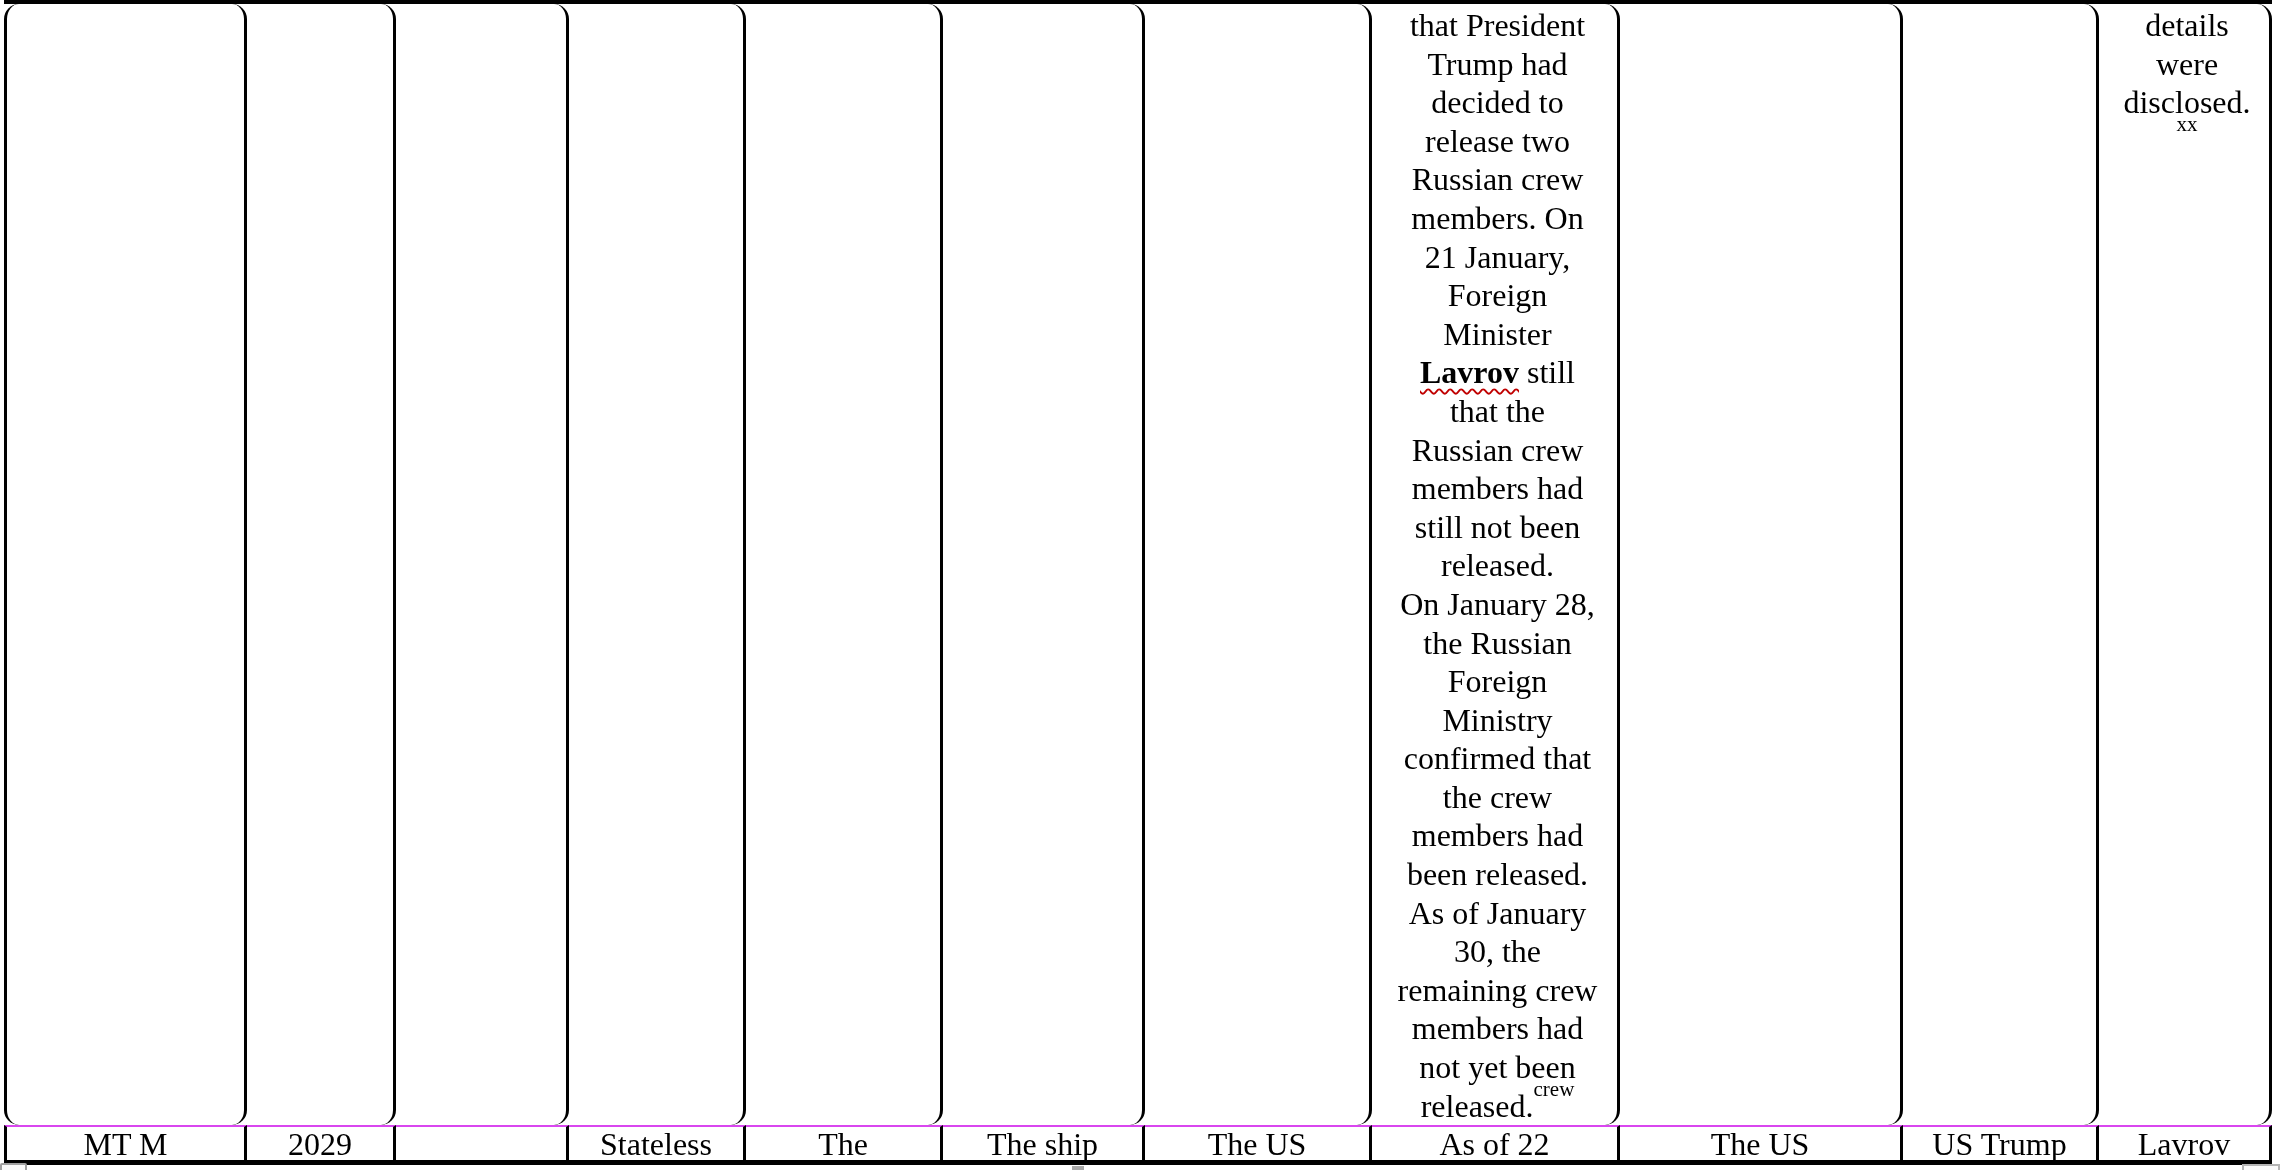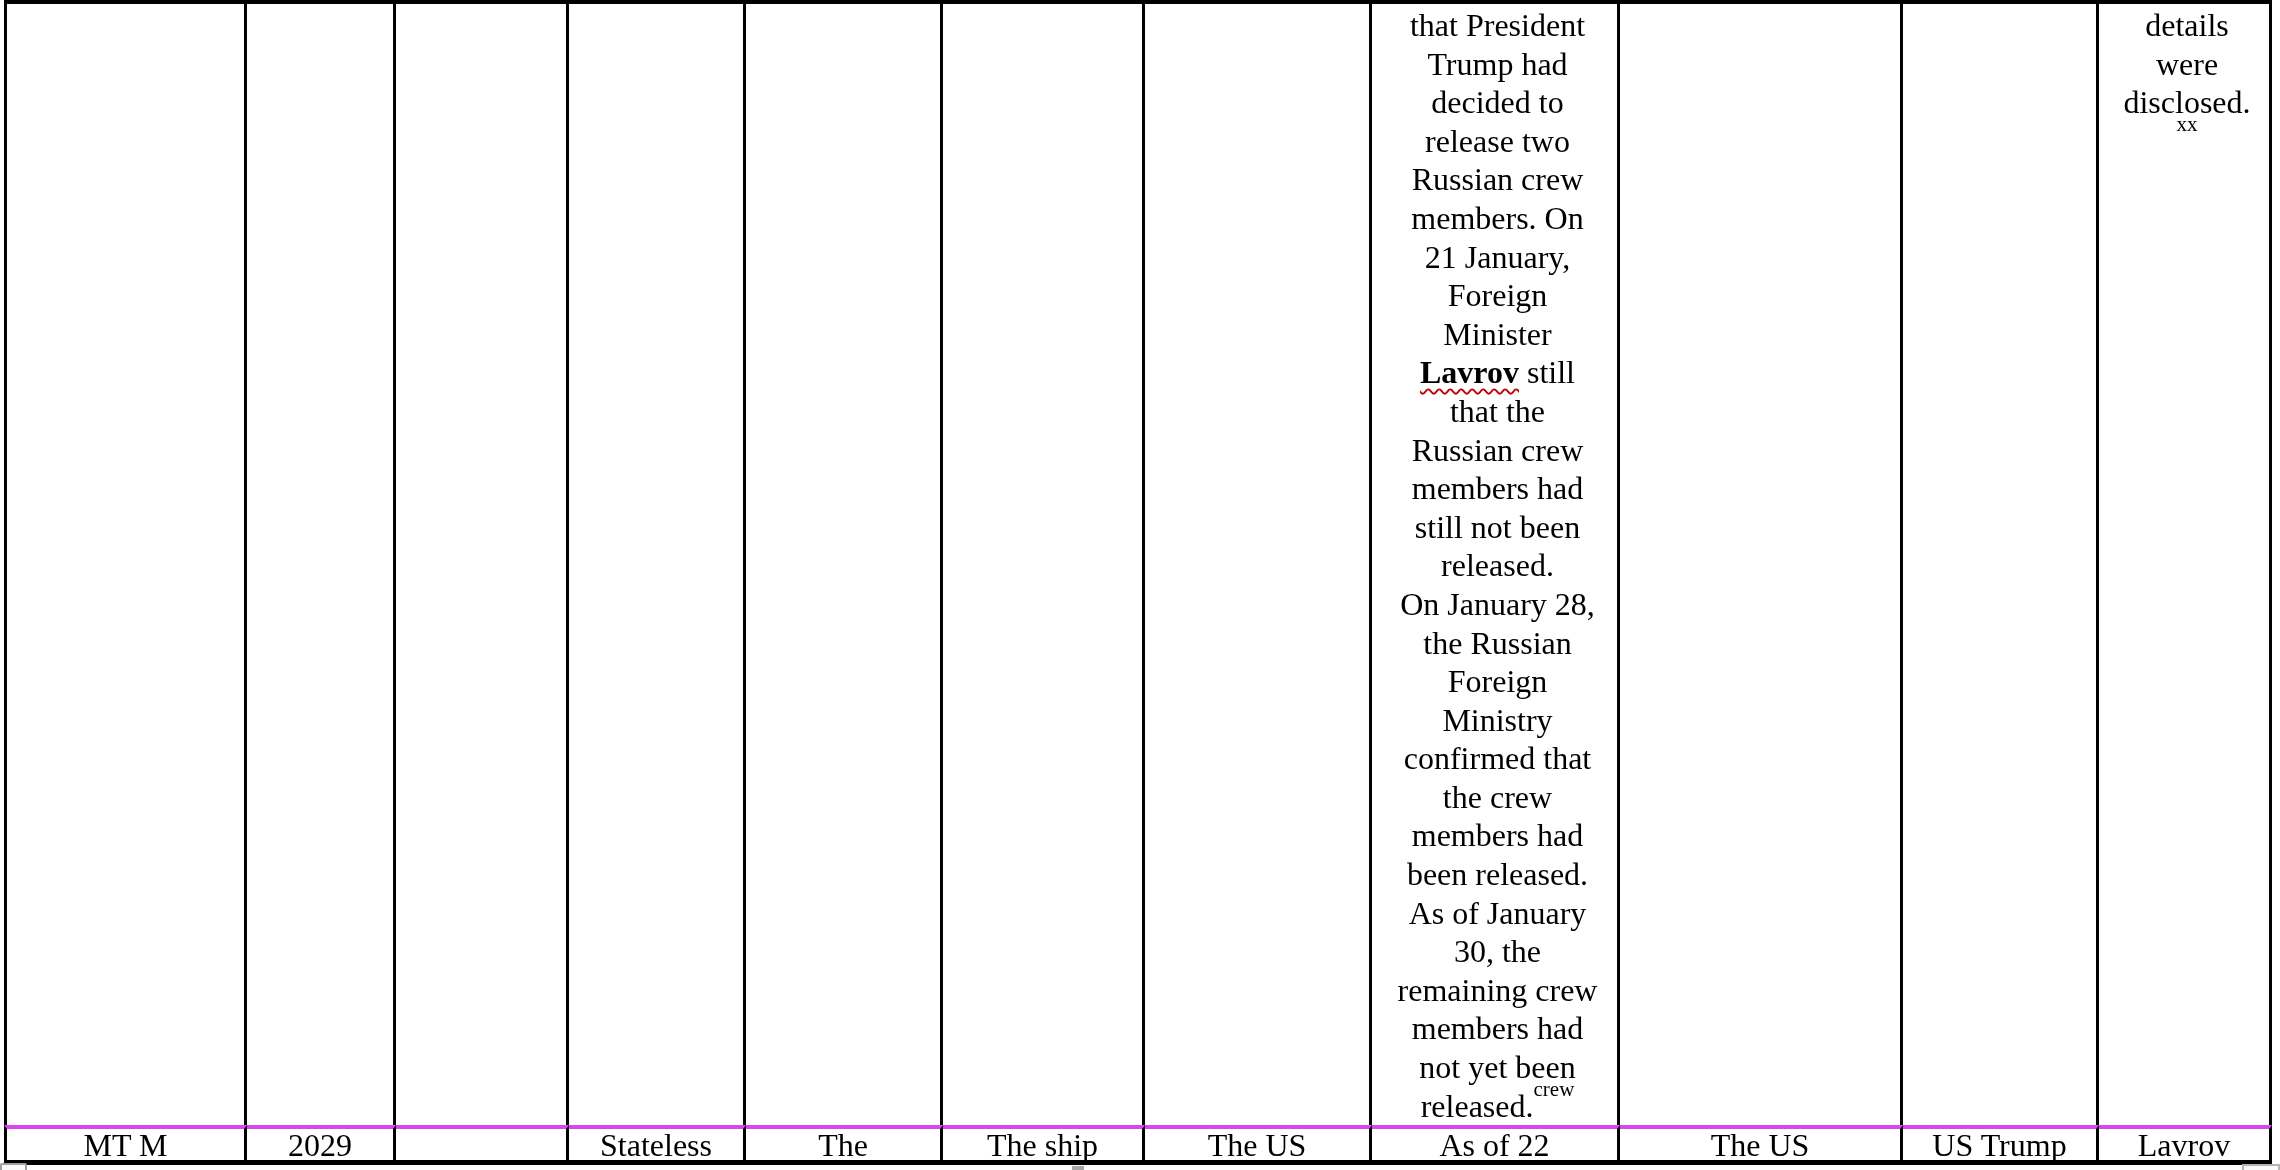--- a/index.html
+++ b/index.html
@@ -32,23 +32,24 @@
     border-right: 3px solid #000;
     background: #fff;
     overflow: hidden;
   }
   .cell.first { border-left: 3px solid #000; }
   .r1 {
     padding: 2px 2px 0 8px;
     text-align: center;
     font-size: 32px;
     line-height: 38.6px;
+    border-radius: 15px;
   }
   .r2 {
-    border-top: 4px solid #d946ef;
+    border-top: 2px solid #d946ef;
     text-align: center;
     font-size: 32px;
     line-height: 30px;
     display: flex;
     align-items: center;
     justify-content: center;
     overflow: visible;
     white-space: nowrap;
   }
   .pre { white-space: pre-line; }

